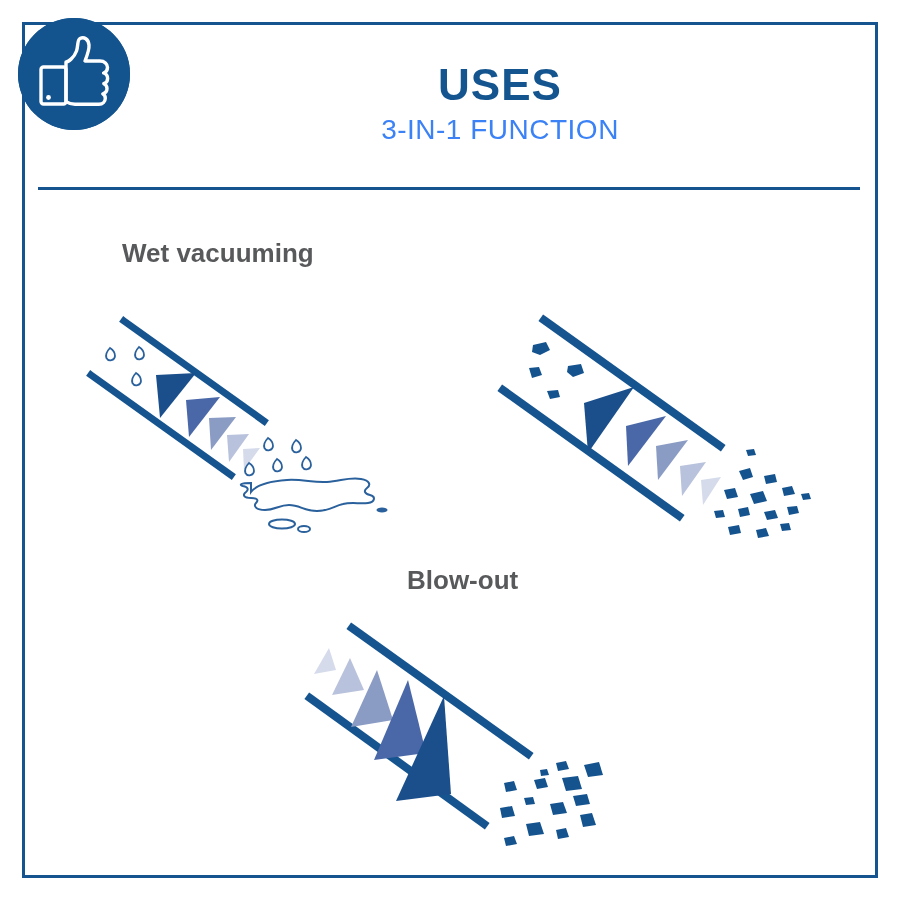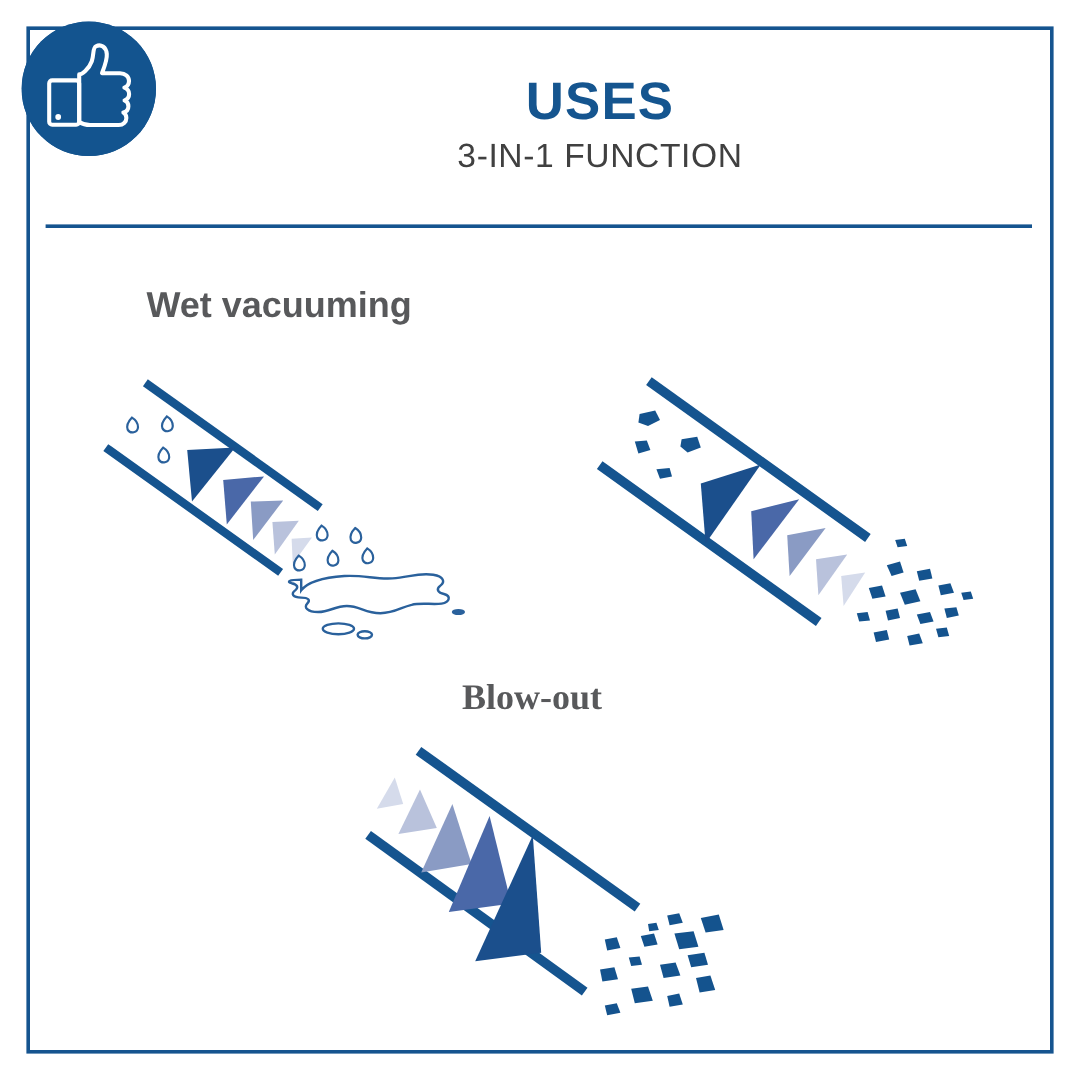--- a/index.html
+++ b/index.html
@@ -57,46 +57,46 @@
     font-size: 44px;
     font-weight: bold;
     color: #15558f;
     letter-spacing: 1px;
     line-height: 1.05;
     margin: 0;
   }
   .subtitle {
     font-size: 28px;
     font-weight: normal;
-    color: #404040;
+    color: #3b82f6;
     letter-spacing: 0.5px;
     margin: 6px 0 0 0;
   }
 
   
   .divider {
     position: absolute;
     left: 38px;
     top: 187px;
     width: 822px;
     height: 3px;
     background: #15548f;
   }
 
   
   .panel-label {
     position: absolute;
-    font-size: 30px;
+    font-size: 26px;
     font-weight: bold;
     color: #58595b;
     white-space: nowrap;
   }
   #label-wet  { left: 122px; top: 238px; }
   #label-dry  { left: 533px; top: 238px; }
-  #label-blow { left: 385px; top: 565px; font-family: Liberation Serif, serif; }
+  #label-blow { left: 407px; top: 565px; }
 
   
   .illus {
     position: absolute;
   }
   .illus svg { display: block; overflow: visible; }
   #illus-wet  { left: 78px;  top: 305px; }
   #illus-dry  { left: 488px; top: 298px; }
   #illus-blow { left: 288px; top: 608px; }
 </style>

